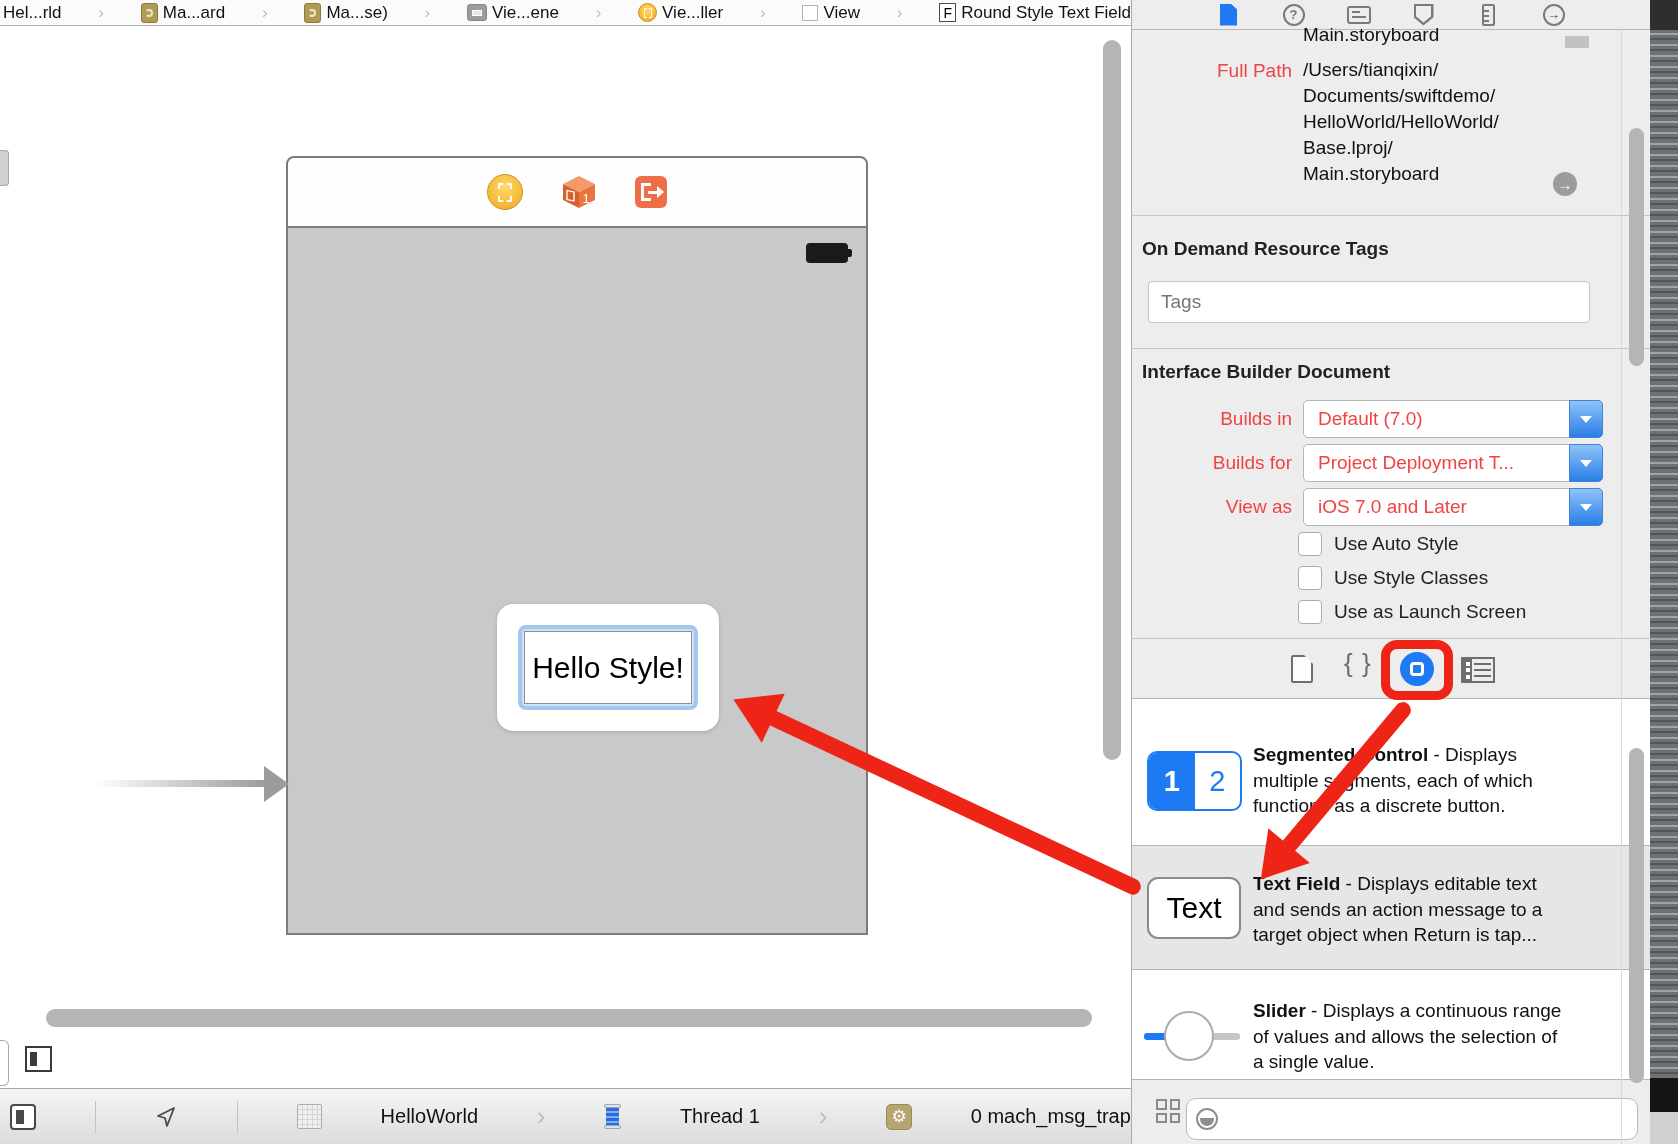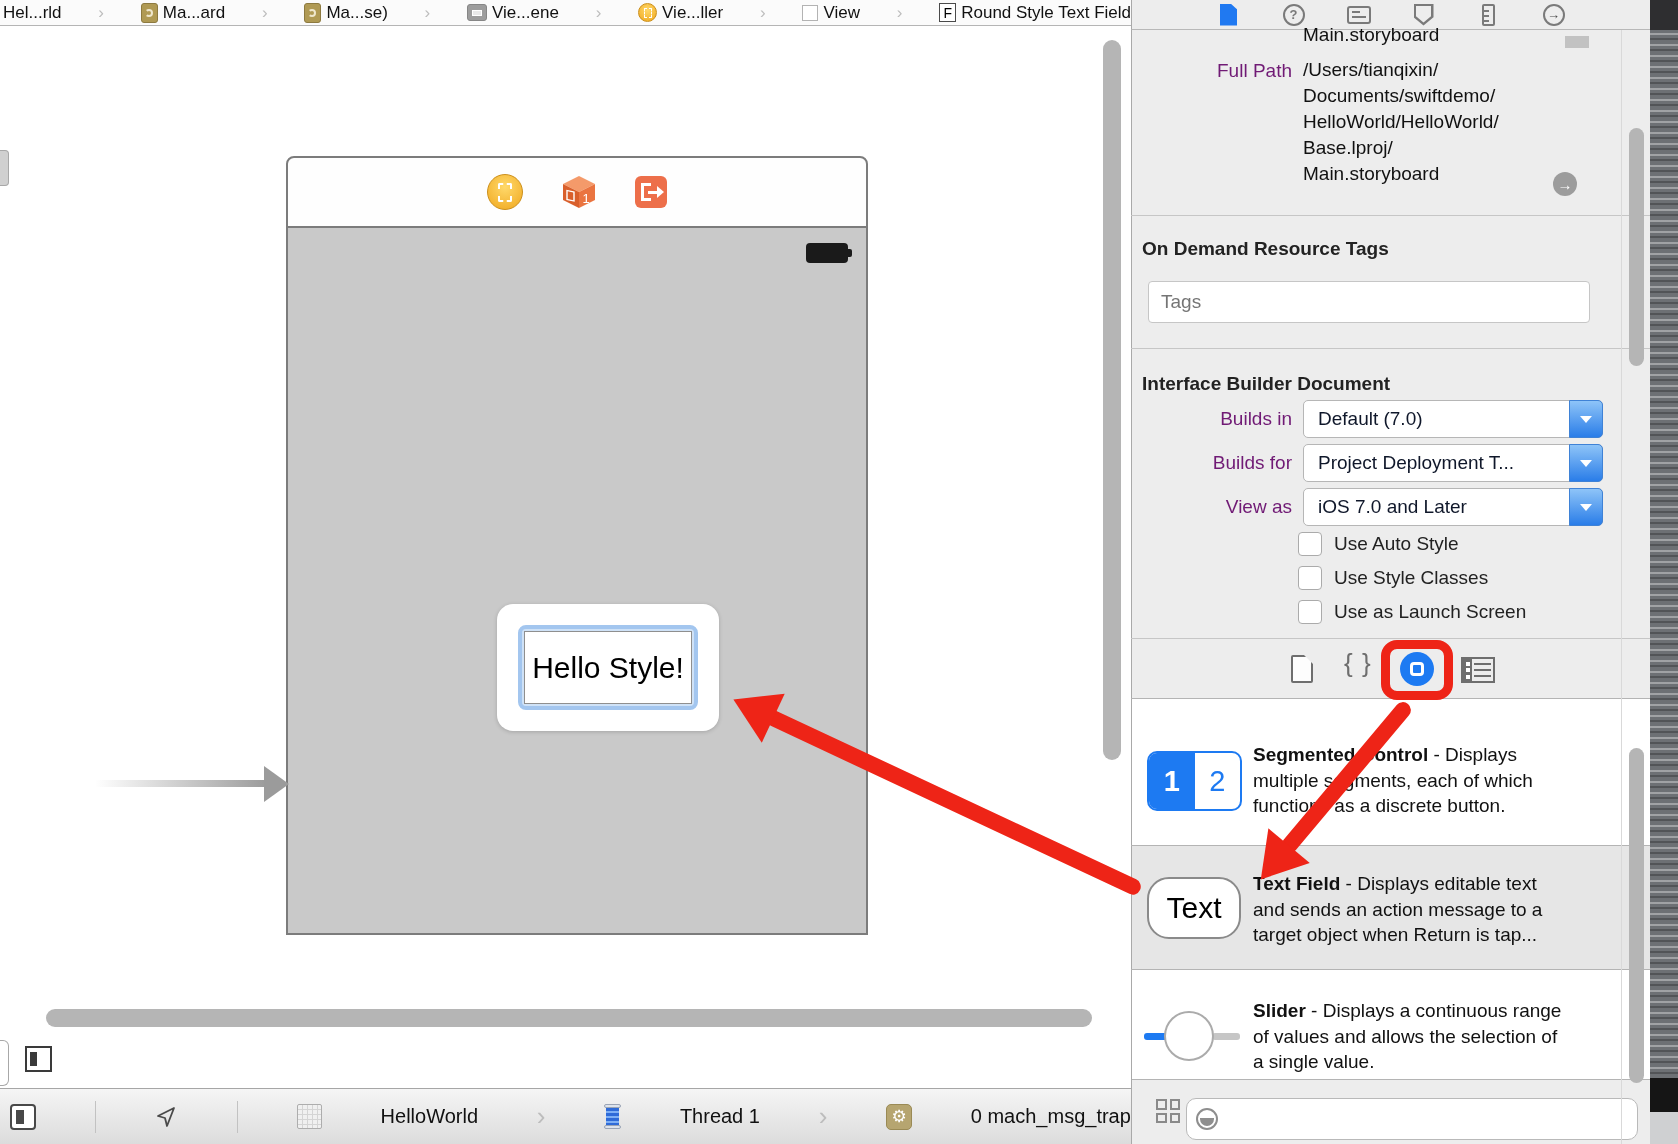--- a/index.html
+++ b/index.html
@@ -34,38 +34,38 @@
   .ic-shield { width:20px; height:22px; background:#7a7a7a; clip-path:polygon(50% 100%, 0 62%, 0 0, 100% 0, 100% 62%); position:relative; }
   .ic-shield i { position:absolute; left:2.5px; top:2.5px; width:15px; height:16.5px; background:#ededed; clip-path:polygon(50% 100%, 0 62%, 0 0, 100% 0, 100% 62%); }
   .ic-ruler { width:13px; height:22px; border:2px solid #7a7a7a; border-radius:2px; position:relative; }
   .ic-ruler i { position:absolute; left:0; width:5px; height:2px; background:#7a7a7a; }
   .ic-ruler i.t1{top:4px;} .ic-ruler i.t2{top:9px;} .ic-ruler i.t3{top:14px;}
 
   
   #panel { left:1131px; top:30px; width:519px; height:1114px; background:#ededed; border-left:1px solid #a9a9a9; overflow:hidden; }
   .hdr { font-weight:bold; font-size:19px; color:#222; }
   .divider { position:absolute; left:1131px; width:519px; height:1px; background:#c6c6c6; }
-  .rowlabel { position:absolute; left:1140px; width:152px; text-align:right; font-size:19px; color:#701a75; }
+  .rowlabel { position:absolute; left:1140px; width:152px; text-align:right; font-size:19px; color:#ef4444; }
   .dropdown { position:absolute; left:1303px; width:300px; height:38px; background:#fff; border:1px solid #b6b6b6; border-radius:5px;
-              font-size:19px; color:#0f172a; display:flex; align-items:center; padding-left:14px; cursor:default; }
+              font-size:19px; color:#ef4444; display:flex; align-items:center; padding-left:14px; cursor:default; }
   .dd-cap { position:absolute; right:-1px; top:-1px; width:34px; height:38px; border-radius:0 5px 5px 0;
             background:linear-gradient(#8ec4f8, #2a7de8); border:1px solid #3f82d6; display:flex; align-items:center; justify-content:center; }
   .dd-chev { width:0; height:0; border-left:6px solid transparent; border-right:6px solid transparent; border-top:7px solid #fff; }
   .checkbox { position:absolute; left:1298px; width:24px; height:24px; background:#fff; border:1px solid #ababab; border-radius:4px; cursor:default; }
   .cblabel { position:absolute; left:1334px; font-size:19px; color:#222; }
   .pathline { font-size:19px; line-height:26px; color:#111; }
 
   
   .librow-text { position:absolute; left:1253px; width:318px; font-size:19px; line-height:25.5px; color:#111; }
   .librow-text b { font-weight:bold; }
   .seg-icon { position:absolute; left:1147px; top:751px; width:95px; height:60px; border:2px solid #1d7af2; border-radius:10px;
               overflow:hidden; display:flex; background:#fff; }
   .seg-icon .s1 { width:50%; background:#1d7af2; color:#fff; display:flex; align-items:center; justify-content:center; font-size:29px; font-weight:bold; }
   .seg-icon .s2 { width:50%; color:#1d7af2; display:flex; align-items:center; justify-content:center; font-size:29px; }
-  .text-icon { position:absolute; left:1147px; top:877px; width:94px; height:62px; background:#fff; border:2px solid #8a8a8a; border-radius:22px;
+  .text-icon { position:absolute; left:1147px; top:877px; width:94px; height:62px; background:#fff; border:2px solid #8a8a8a; border-radius:11px;
                display:flex; align-items:center; justify-content:center; font-size:30px; color:#000; }
   .lib-tab { position:absolute; cursor:default; }
 
   
   .pill { position:absolute; background:#b5b5b5; border-radius:9px; }
 
   
   #vc-card { left:286px; top:156px; width:582px; height:779px; }
   #vc-head { position:absolute; left:0; top:0; width:582px; height:72px; background:#fefefe; border:2px solid #7c7c7c; border-radius:8px 8px 0 0;
              display:flex; align-items:center; justify-content:center; gap:37px; }
@@ -226,21 +226,21 @@
 </div>
 <div class="abs" style="left:1553px; top:172px; width:24px; height:24px; border-radius:50%; background:#9c9c9c; color:#fff; font-size:15px; font-weight:bold; display:flex; align-items:center; justify-content:center;">
     <span>→</span>
   </div>
 
 <div class="divider" style="top:215px;"></div>
 <div class="abs hdr" style="left:1142px; top:238px;">On Demand Resource Tags</div>
 <input class="abs" style="left: 1148px; top: 281px; width: 442px; height: 42px; background: rgb(255, 255, 255); border: 1px solid rgb(198, 198, 198); border-radius: 4px; font-size: 19px; padding: 0px 12px; font-family: &quot;Liberation Sans&quot;, sans-serif; color: rgb(34, 34, 34);" placeholder="Tags">
 
 <div class="divider" style="top:348px;"></div>
-<div class="abs hdr" style="left:1142px; top:373px;">Interface Builder Document</div>
+<div class="abs hdr" style="left:1142px; top:361px;">Interface Builder Document</div>
 
 <div class="rowlabel" style="top:408px;">Builds in</div>
 <div class="dropdown" style="top:400px;">
   <span>Default (7.0)</span>
   <span class="dd-cap">
       <span class="dd-chev"></span>
     </span>
 </div>
 <div class="rowlabel" style="top:452px;">Builds for</div>
 <div class="dropdown" style="top:444px;">

